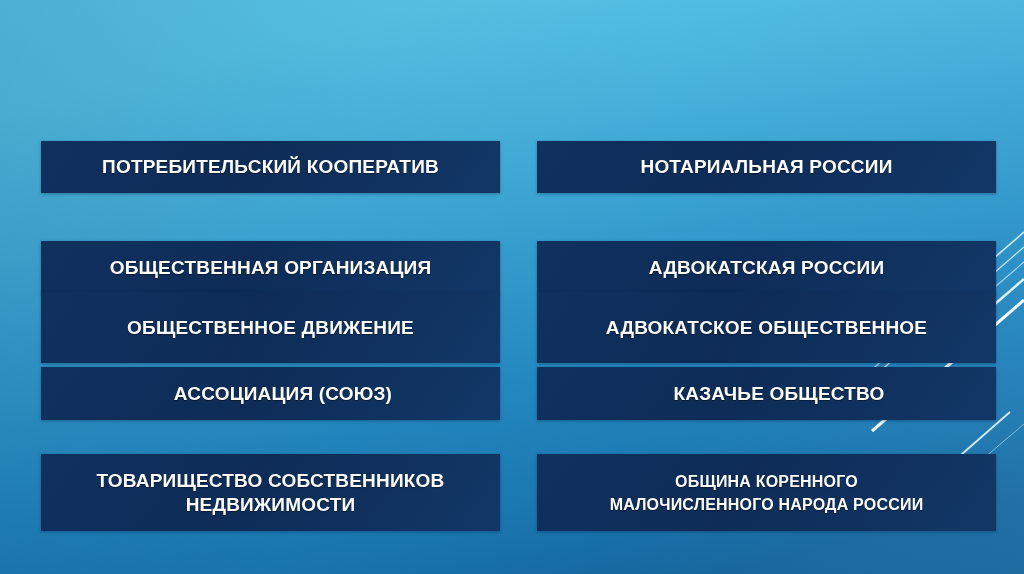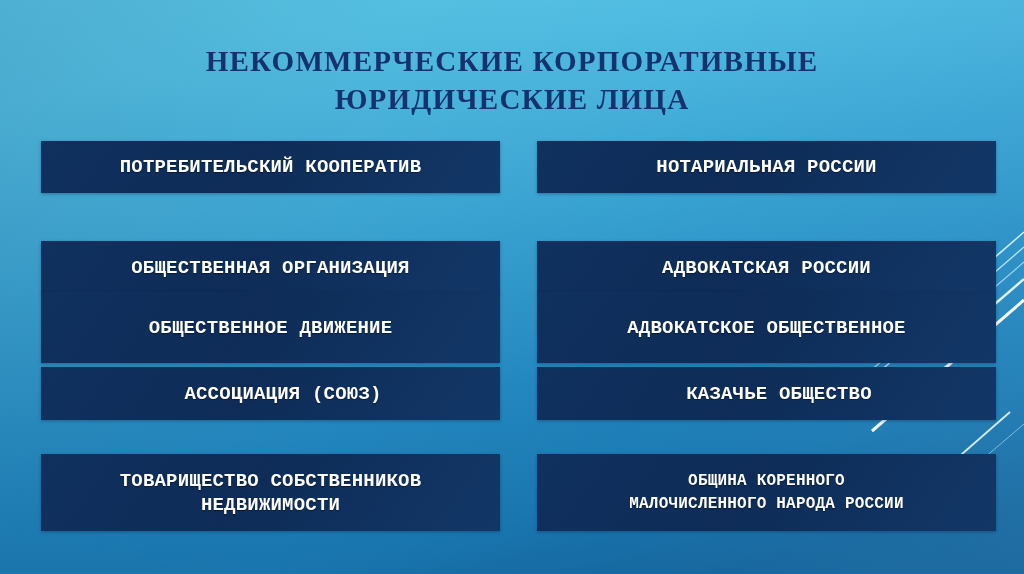--- a/index.html
+++ b/index.html
@@ -92,21 +92,21 @@
     display: flex;
     align-items: center;
     justify-content: center;
     text-align: center;
     background: linear-gradient(125deg, #10305e 0%, #0e2c57 45%, #123767 100%);
     box-shadow: 0 1px 3px rgba(0, 30, 60, 0.35);
     padding: 2px 10px;
   }
   .box-label {
     color: #ffffff;
-    font-family: Liberation Mono, monospace;
+    font-family: Liberation Sans, sans-serif;
     font-weight: bold;
     font-size: 19px;
     line-height: 24px;
     letter-spacing: 0.2px;
     text-shadow: 0 1px 1px rgba(0, 0, 0, 0.40);
     white-space: pre-line;
   }
   .box.small .box-label { font-size: 16px; line-height: 23px; }
 
   
@@ -132,24 +132,20 @@
       <line x1="1024" y1="300" x2="872" y2="431" stroke="#ffffff" stroke-width="3.0" opacity="0.95"></line>
 
       <line x1="962" y1="300" x2="856" y2="392" stroke="#d4f0fb" stroke-width="1.5" opacity="0.9"></line>
       <line x1="952" y1="300" x2="846" y2="392" stroke="#c8ecf9" stroke-width="1.2" opacity="0.8"></line>
 
       <line x1="1010" y1="412" x2="930" y2="482" stroke="#e6f7ff" stroke-width="1.8" opacity="0.9"></line>
       <line x1="1024" y1="424" x2="944" y2="492" stroke="#bfe9fa" stroke-width="1.0" opacity="0.6"></line>
     </g>
   </svg>
 
-  <div class="title">
-    <span class="title-line">НЕКОММЕРЧЕСКИЕ КОРПОРАТИВНЫЕ</span>
-    <span class="title-line">ЮРИДИЧЕСКИЕ ЛИЦА</span>
-  </div>
 
   <div class="columns">
 
     <div class="column left">
       <div class="box r1">
         <span class="box-label">ПОТРЕБИТЕЛЬСКИЙ КООПЕРАТИВ</span>
       </div>
       <div class="box r2">
         <span class="box-label">ОБЩЕСТВЕННАЯ ОРГАНИЗАЦИЯ</span>
       </div>

